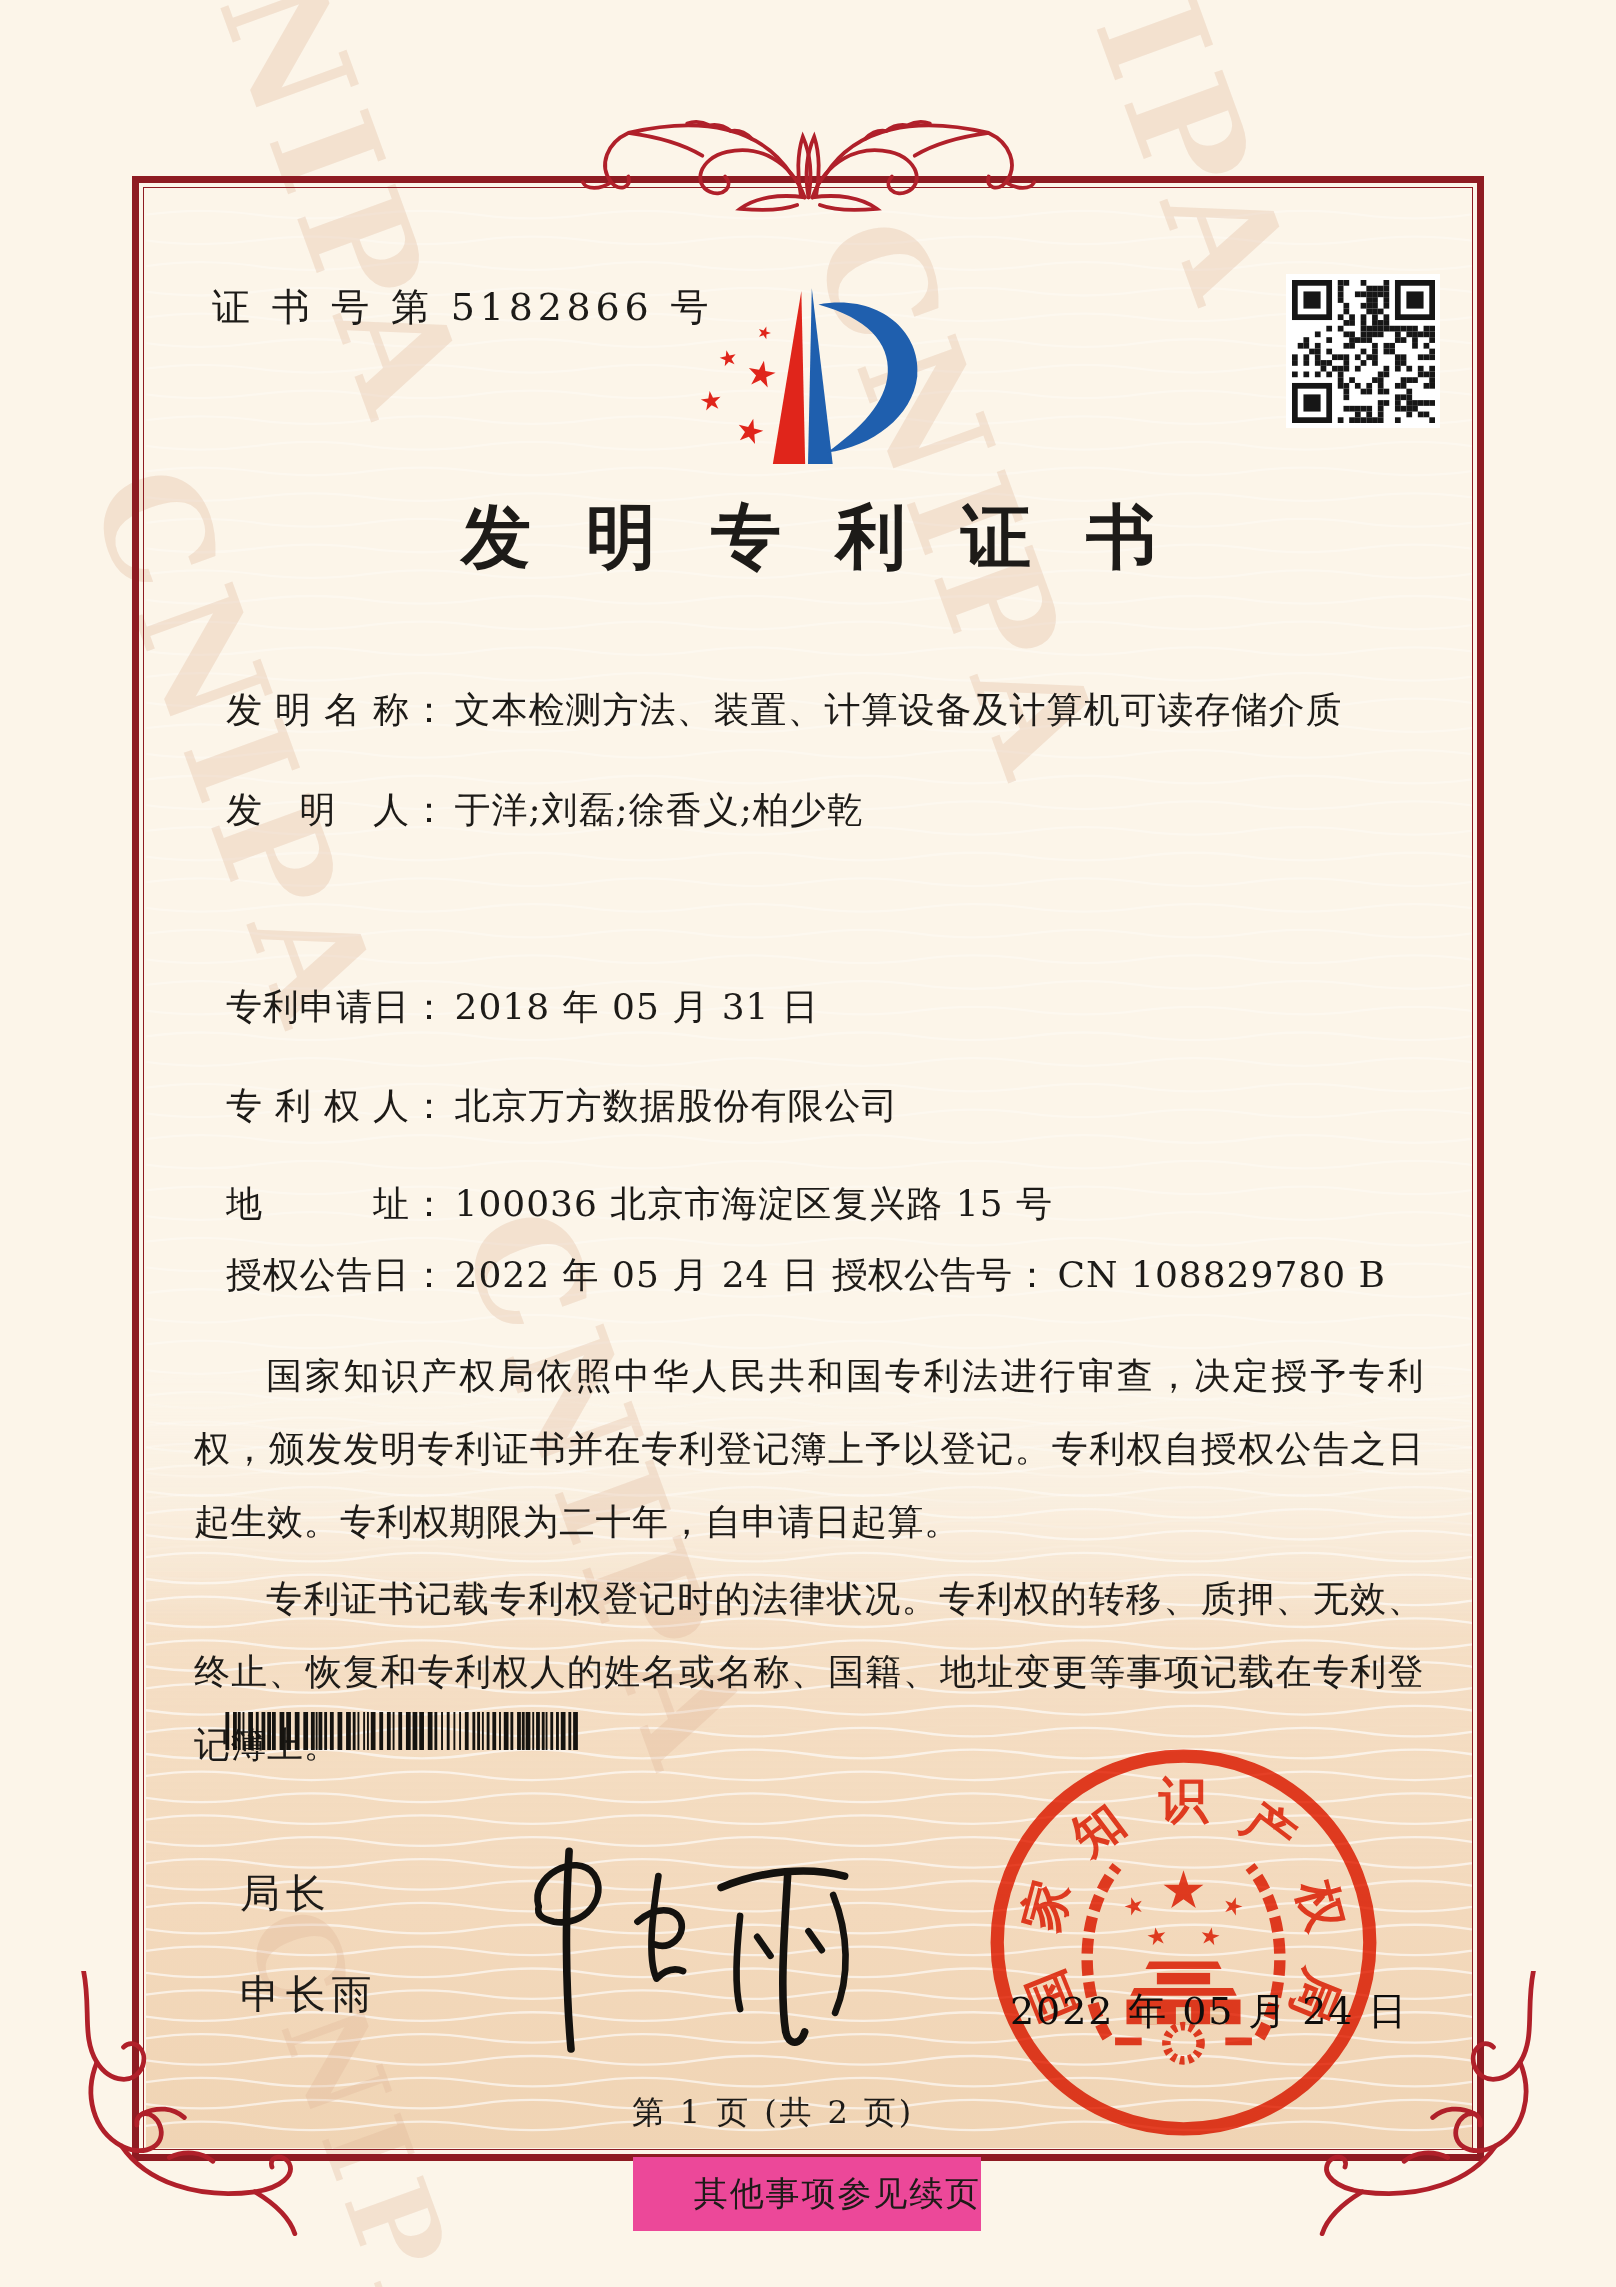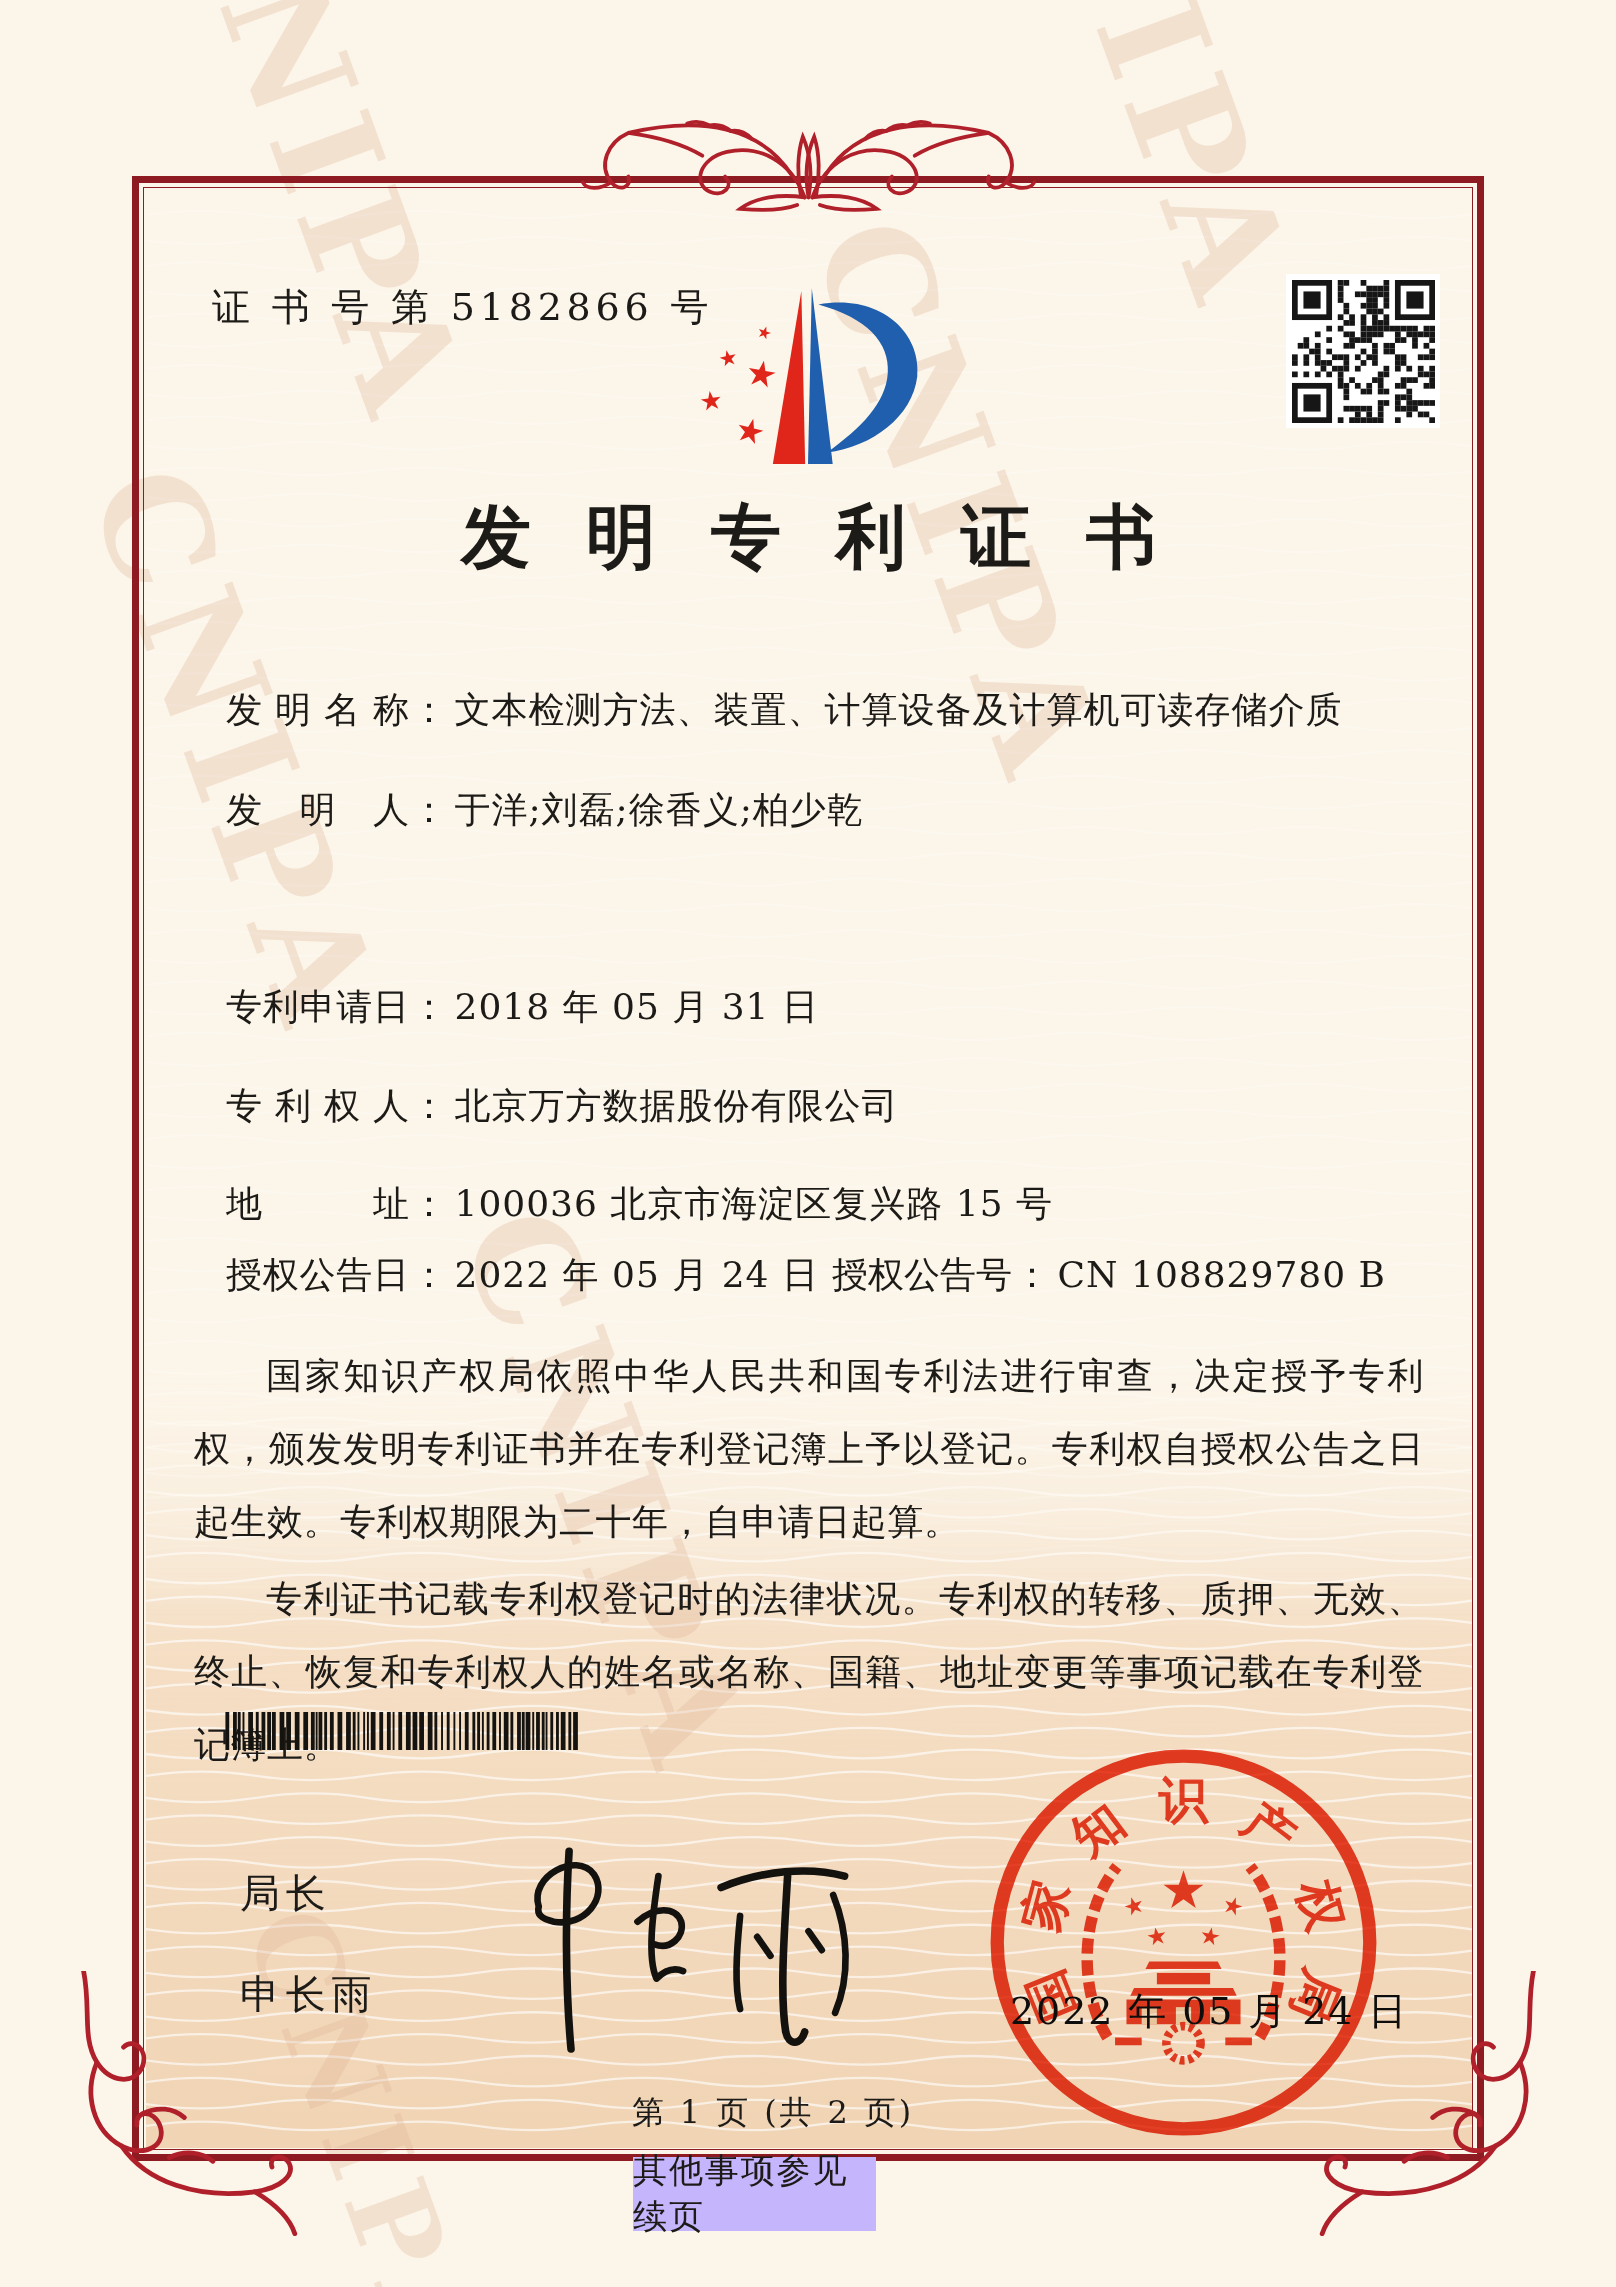--- a/index.html
+++ b/index.html
@@ -44,21 +44,21 @@
   #body-text p{margin:4px;font-size:36px;line-height:73px;text-indent:2em;text-align:justify;letter-spacing:0.5px;}
   
   #barcode{left:225px;top:1712px;z-index:10;}
   #director-title{left:240px;top:1866px;font-size:40px;letter-spacing:5.7px;z-index:10;font-family:"DejaVu Sans","Liberation Sans",sans-serif;font-weight:500;}
   #director-name{left:240px;top:1967px;font-size:40px;letter-spacing:5.7px;z-index:10;font-family:"DejaVu Sans","Liberation Sans",sans-serif;font-weight:500;}
   #signature{left:495px;top:1815px;z-index:11;}
   #seal{left:982px;top:1741px;z-index:12;mix-blend-mode:multiply;opacity:.95;}
   #seal text{font-family:"DejaVu Serif","Liberation Serif",serif;font-weight:bold;}
   #seal-date{left:1010px;top:1986px;width:361px;font-size:38px;letter-spacing:1.9px;color:#0e0d0c;z-index:13;white-space:nowrap;}
   #page-info{left:535px;top:2091px;width:476px;text-align:center;font-size:32px;letter-spacing:2.9px;z-index:10;}
-  #cont-strip{left:633px;top:2157px;width:243px;height:74px;background:#c4b5fd;z-index:10;
+  #cont-strip{left:633px;top:2157px;width:348px;height:74px;background:#ec4899;z-index:10;
               display:flex;align-items:center;justify-content:flex-end;}
   #cont-strip span{font-size:34px;letter-spacing:1.9px;}
 </style>
 </head>
 <body>
 
 <div id="page">
 
   <svg id="waves-a" class="abs" width="1326" height="1958" viewBox="0 0 1394 2059">
       <path d="M0 27 q 58 -8 116 0 q 58 8 116 0 q 58 -8 116 0 q 58 8 116 0 q 58 -8 116 0 q 58 8 116 0 q 58 -8 116 0 q 58 8 116 0 q 58 -8 116 0 q 58 8 116 0 q 58 -8 116 0 q 58 8 116 0 q 58 -8 116 0" fill="none" stroke="#ffffff" stroke-width="2.4" opacity="0.3"></path>

